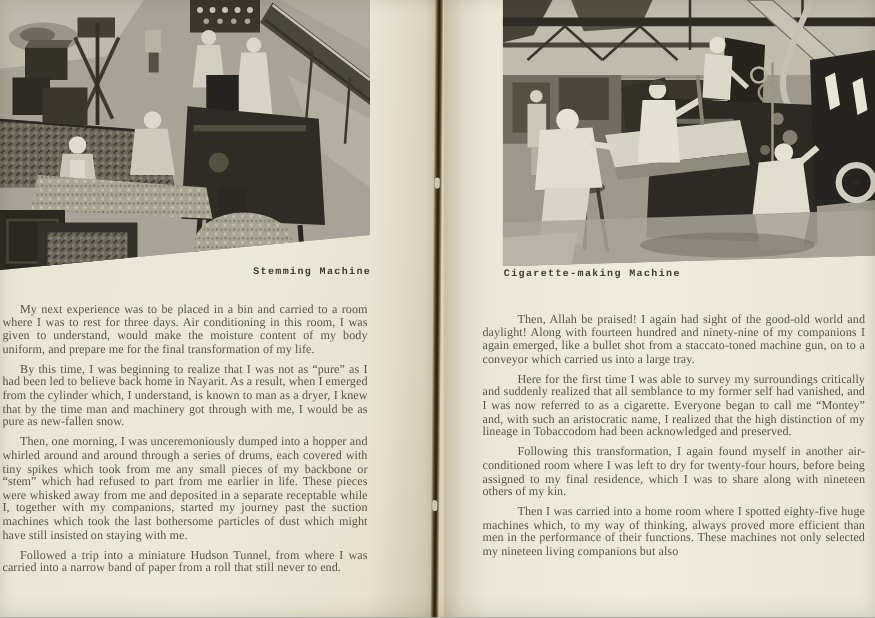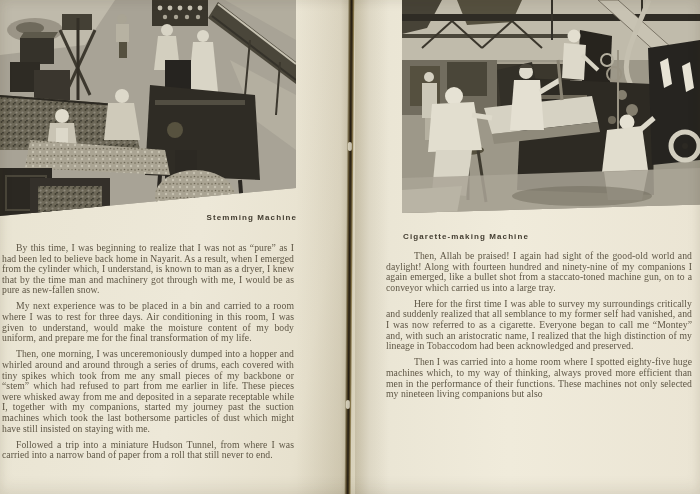--- a/index.html
+++ b/index.html
@@ -29,25 +29,25 @@
   .gutter .nick{position:absolute;left:1px;width:4px;height:9px;background:#e6e0cc;border-radius:2px;opacity:.85;}
 
   
   .photo{position:absolute;top:0;overflow:hidden;background:#a8a396;}
   .photo svg{display:block;width:100%;height:100%;}
   .photo-left{left:0;width:296px;height:216px;clip-path:polygon(0 0,100% 0,100% 87%,0 100%);}
   .photo-right{left:402px;width:298px;height:213px;clip-path:polygon(0 0,100% 0,100% 96%,0 100%);}
 
   .caption{
     position:absolute;
-    font-family:Liberation Sans, sans-serif;font-size:8px;font-weight:bold;
+    font-family:Liberation Mono, monospace;font-size:8px;font-weight:bold;
     letter-spacing:1.1px;color:#423c30;white-space:nowrap;
   }
   .caption-left{top:213px;left:140px;width:157px;text-align:right;}
-  .caption-right{top:232px;left:403px;text-align:center;}
+  .caption-right{top:215px;left:403px;text-align:center;}
 
   
   .bodytext{
     position:absolute;color:#5e5645;font-size:9.7px;line-height:10.6px;
     text-align:justify;letter-spacing:.05px;
   }
   .bodytext p{margin:0 0 5.5px 0;}
   .text-left{left:2px;top:243px;width:292px;}
   .text-left p{text-indent:14px;}
   .text-right{left:386px;top:251px;width:306px;}
@@ -167,22 +167,22 @@
         </g>
 
         <rect x="175" y="150" width="22" height="40" fill="#2c2923"></rect>
         <ellipse cx="195" cy="196" rx="40" ry="26" fill="url(#tbl)"></ellipse>
         <ellipse cx="196" cy="212" rx="44" ry="10" fill="#716c5c" opacity=".5"></ellipse>
       </svg>
     </div>
     <div class="caption caption-left">Stemming Machine</div>
 
     <div class="bodytext text-left">
+      <p>My next experience was to be placed in a bin and carried to a room where I was to rest for three days.  Air conditioning in this room, I was given to understand, would make the moisture content of my body uniform, and prepare me for the final transformation of my life.</p>
       <p>By this time, I was beginning to realize that I was not as “pure” as I had been led to believe back home in Nayarit.  As a result, when I emerged from the cylinder which, I understand, is known to man as a dryer, I knew that by the time man and machinery got through with me, I would be as pure as new-fallen snow.</p>
-      <p>My next experience was to be placed in a bin and carried to a room where I was to rest for three days.  Air conditioning in this room, I was given to understand, would make the moisture content of my body uniform, and prepare me for the final transformation of my life.</p>
       <p>Then, one morning, I was unceremoniously dumped into a hopper and whirled around and around through a series of drums, each covered with tiny spikes which took from me any small pieces of my backbone or “stem” which had refused to part from me earlier in life.  These pieces were whisked away from me and deposited in a separate receptable while I, together with my companions, started my journey past the suction machines which took the last bothersome particles of dust which might have still insisted on staying with me.</p>
       <p>Followed a trip into a miniature Hudson Tunnel, from where I was carried into a narrow band of paper from a roll that still never to end.</p>
     </div>
   </div>
 
   <div class="gutter-shade-l"></div>
 
   <div class="page right"></div>
   <div class="gutter-shade-r"></div>
 
@@ -287,20 +287,21 @@
         <polygon points="0,190 60,186 55,213 0,213" fill="#b9b4a5"></polygon>
         <ellipse cx="180" cy="196" rx="70" ry="10" fill="#6b6557" opacity=".45"></ellipse>
       </g>
     </svg>
   </div>
   <div class="caption caption-right">Cigarette-making Machine</div>
 
   <div class="bodytext text-right">
     <p>Then, Allah be praised!  I again had sight of the good-old world and daylight!  Along with fourteen hundred and ninety-nine of my companions I again emerged, like a bullet shot from a staccato-toned machine gun, on to a conveyor which carried us into a large tray.</p>
     <p>Here for the first time I was able to survey my surroundings critically and suddenly realized that all semblance to my former self had vanished, and I was now referred to as a cigarette.  Everyone began to call me “Montey” and, with such an aristocratic name, I realized that the high distinction of my lineage in Tobaccodom had been acknowledged and preserved.</p>
+    <p>Following this transformation, I again found myself in another air-conditioned room where I was left to dry for twenty-four hours, before being assigned to my final residence, which I was to share along with nineteen others of my kin.</p>
     <p>Then I was carried into a home room where I spotted eighty-five huge machines which, to my way of thinking, always proved more efficient than men in the performance of their functions.  These machines not only selected my nineteen living companions but also</p>
   </div>
 
   <div class="gutter">
     <div class="nick" style="top:142px;"></div>
     <div class="nick" style="top:400px;"></div>
   </div>
 
 </div>
 

